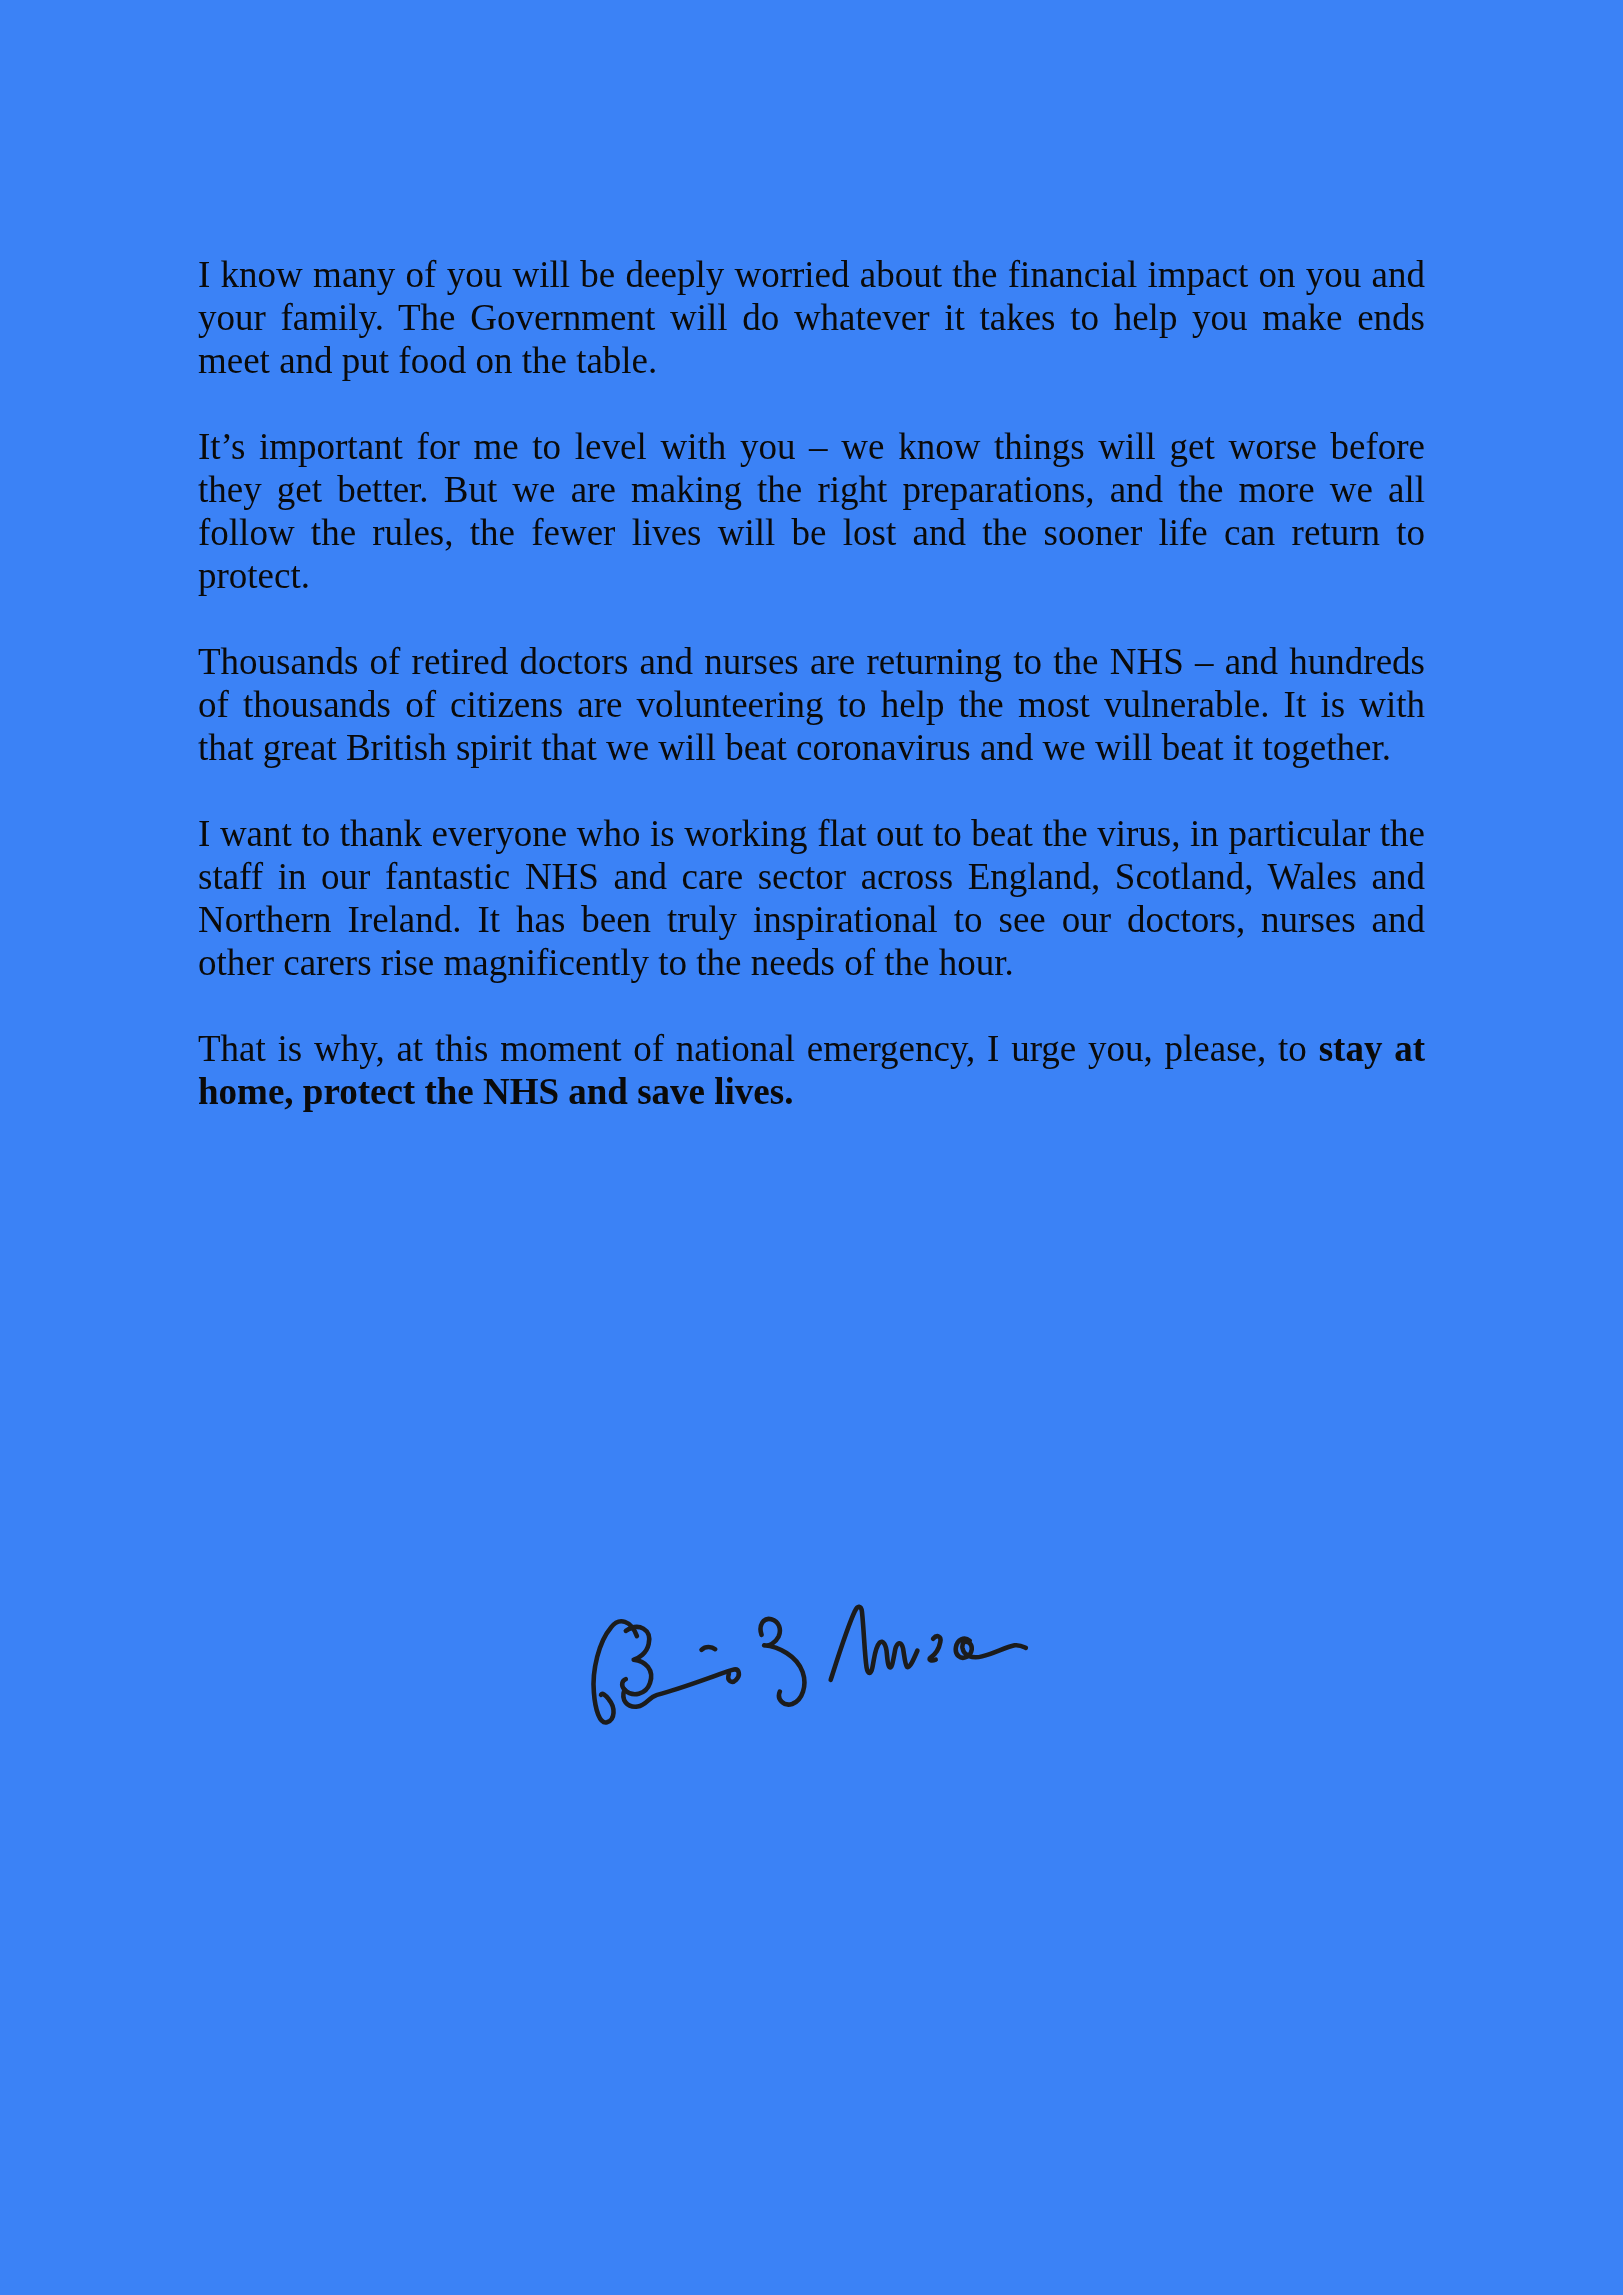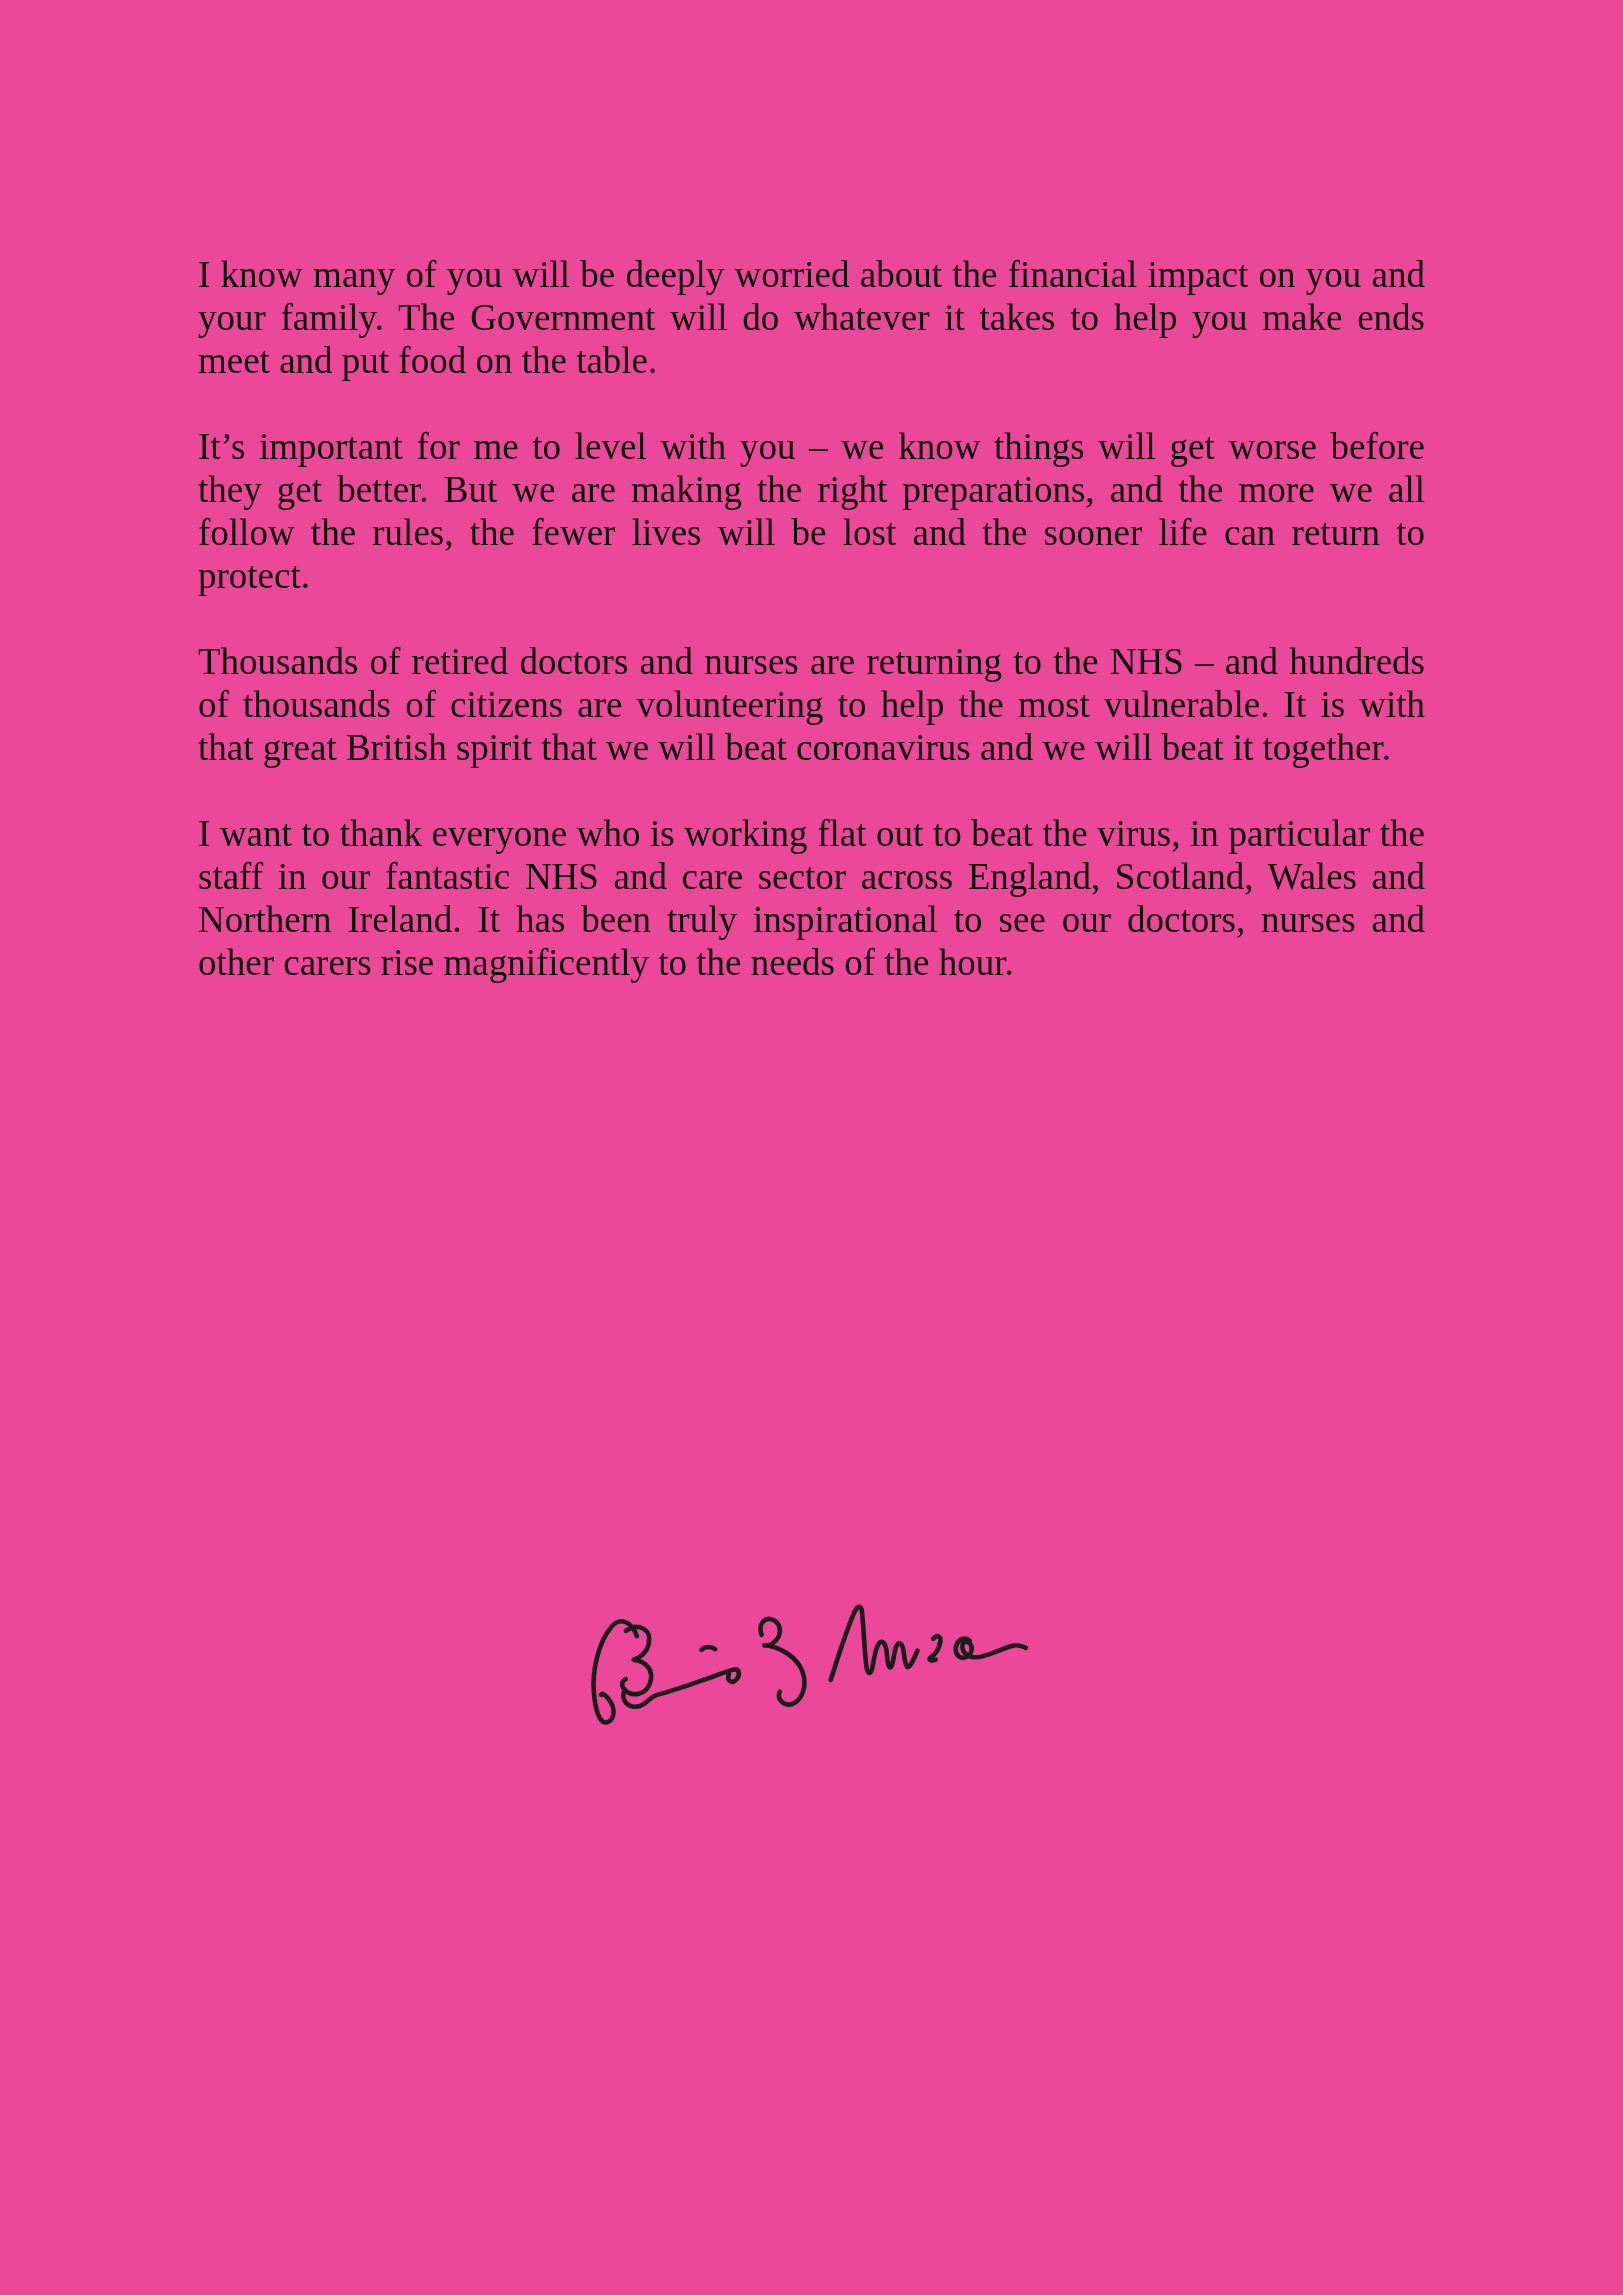--- a/index.html
+++ b/index.html
@@ -5,21 +5,21 @@
   html, body { margin: 0; padding: 0; }
   body {
     background: #e8e8e8;
     font-family: "Liberation Serif", "DejaVu Serif", serif;
   }
   .page {
     position: relative;
     width: 1623px;
     height: 2295px;
     margin: 0 auto;
-    background: #ec4899;
+    background: #3b82f6;
     overflow: hidden;
   }
   .letter-body {
     position: absolute;
     left: 198px;
     top: 253px;
     width: 1227px;
     font-size: 37px;
     line-height: 43px;
     color: #0a0a0a;
@@ -50,20 +50,21 @@
 </head>
 <body>
 
 <div class="page">
 
   <div class="letter-body">
       <p class="para"><span>I know many of you will be deeply worried about the financial impact on you and your family. The Government will do whatever it takes to help you make ends meet and put food on the table.</span></p>
       <p class="para"><span>It’s important for me to level with you – we know things will get worse before they get better. But we are making the right preparations, and the more we all follow the rules, the fewer lives will be lost and the sooner life can return to protect.</span></p>
       <p class="para"><span>Thousands of retired doctors and nurses are returning to the NHS – and hundreds of thousands of citizens are volunteering to help the most vulnerable. It is with that great British spirit that we will beat coronavirus and we will beat it together.</span></p>
       <p class="para"><span>I want to thank everyone who is working flat out to beat the virus, in particular the staff in our fantastic NHS and care sector across England, Scotland, Wales and Northern Ireland. It has been truly inspirational to see our doctors, nurses and other carers rise magnificently to the needs of the hour.</span></p>
+      <p class="para"><span>That is why, at this moment of national emergency, I urge you, please, to </span><b>stay at home, protect the NHS and save lives.</b></p>
     </div>
 
   <div class="signature-wrap" aria-label="Boris Johnson">
     <svg viewBox="0 0 680 210" xmlns="http://www.w3.org/2000/svg">
 
       <path class="sig-stroke" d="M 77,60 C 68,36 50,30 37,47 C 19,68 8,112 11,146 C 13,173 20,195 31,192 C 44,188 44,169 34,157 C 28,149 24,147 22,150"></path>
 
       <path class="sig-stroke" d="M 60,52 C 80,38 100,50 95,72 C 92,86 80,94 72,96 C 90,98 104,112 97,132 C 91,150 70,154 58,142 C 52,136 54,128 60,126"></path>
 
       <path class="sig-stroke" d="M 58,142 C 52,158 62,170 78,168 C 92,166 94,154 108,150 C 135,143 160,134 188,124 C 205,118 216,113 226,111 C 234,110 236,120 229,127 C 223,133 214,129 218,118"></path>

